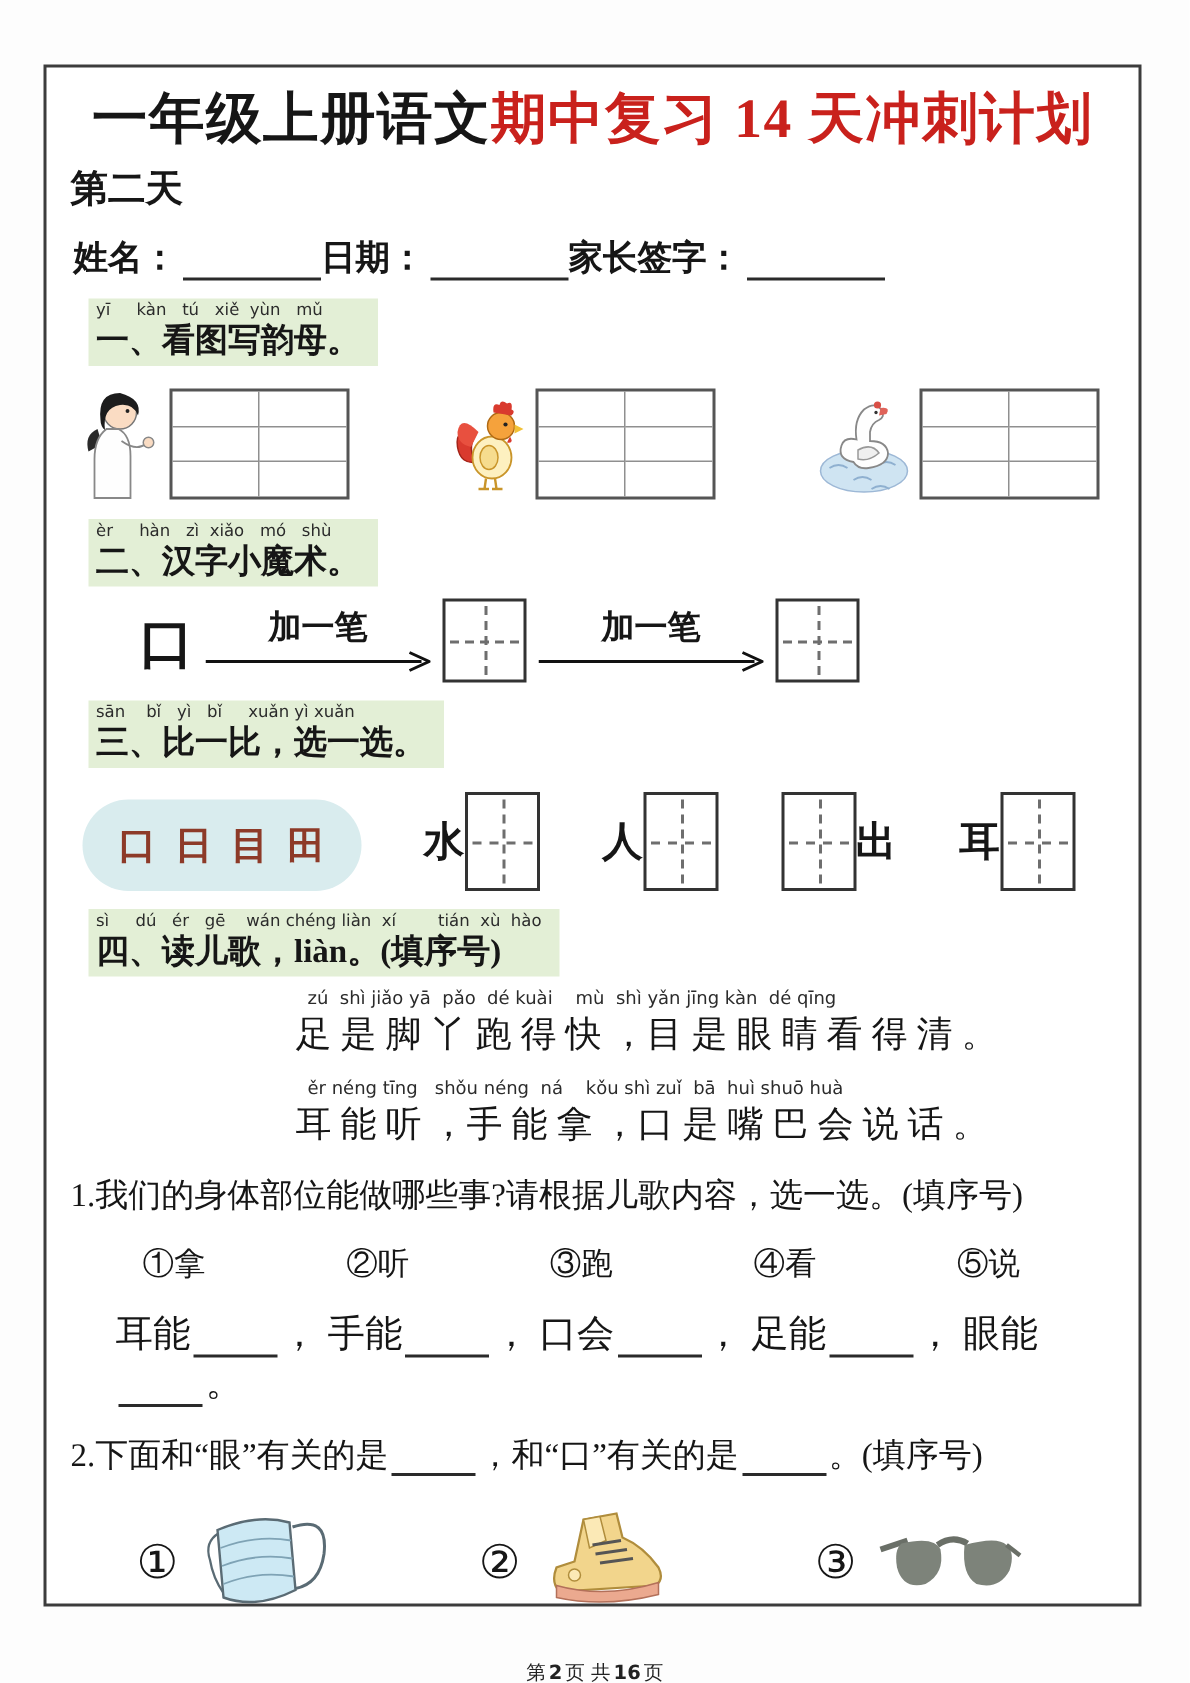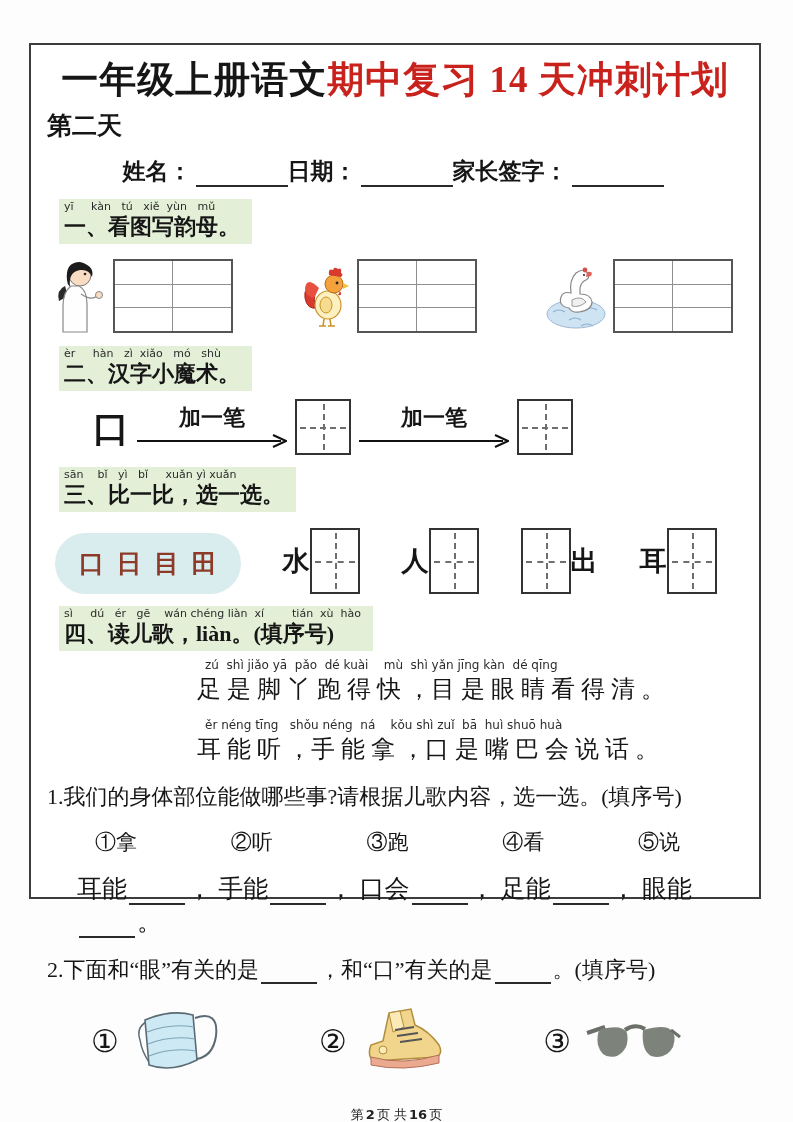--- a/index.html
+++ b/index.html
@@ -4,28 +4,28 @@
 <style>
   * { box-sizing: border-box; }
   html,body { margin:0; padding:0; }
   body {
     width:793px; height:1122px; position:relative; overflow:hidden;
     background:#fdfdfd;
     font-family:"Liberation Serif", serif;
     color:#161616;
   }
   .sheet {
-    position:absolute; left:29px; top:43px; width:732px; height:856px;
+    position:absolute; left:29px; top:43px; width:732px; height:1028px;
     border:2px solid #3c3c3c; background:#fff; padding:8px 16px 0 16px;
   }
   
   .title { text-align:center; font-size:37px; font-weight:bold; letter-spacing:1px; margin-top:4px; line-height:1.25; white-space:nowrap; }
   .title .red { color:#c9211c; }
   .day { text-align:left; font-size:25px; font-weight:bold; margin-top:6px; }
-  .fields { display:flex; justify-content:center; margin:14px 6px 0 2px; font-size:23px; font-weight:bold; }
+  .fields { display:flex; justify-content:flex-start; margin:14px 6px 0 2px; font-size:23px; font-weight:bold; }
   .blank { display:inline-block; width:92px; height:24px; border-bottom:2px solid #2a2a2a; vertical-align:bottom; margin-left:4px; }
   
   .sec-wrap { margin-top:12px;margin-left:12px; }
   .sec { display:inline-block; background:#e3efd6; padding:2px 12px 4px 5px; }
   .pinyin { font-family:"DejaVu Sans", sans-serif; font-size:11px; color:#2b2b2b; white-space:pre; line-height:1.15; }
   .sec-h { font-size:22px; font-weight:bold; line-height:1.2; }
   
   .pics { display:flex; justify-content:space-between; align-items:center; margin:14px 10px 2px 6px; }
   .pic-group { display:flex; align-items:center; }
   .pgrid { width:120px; height:74px; border:2px solid #555; display:grid;

